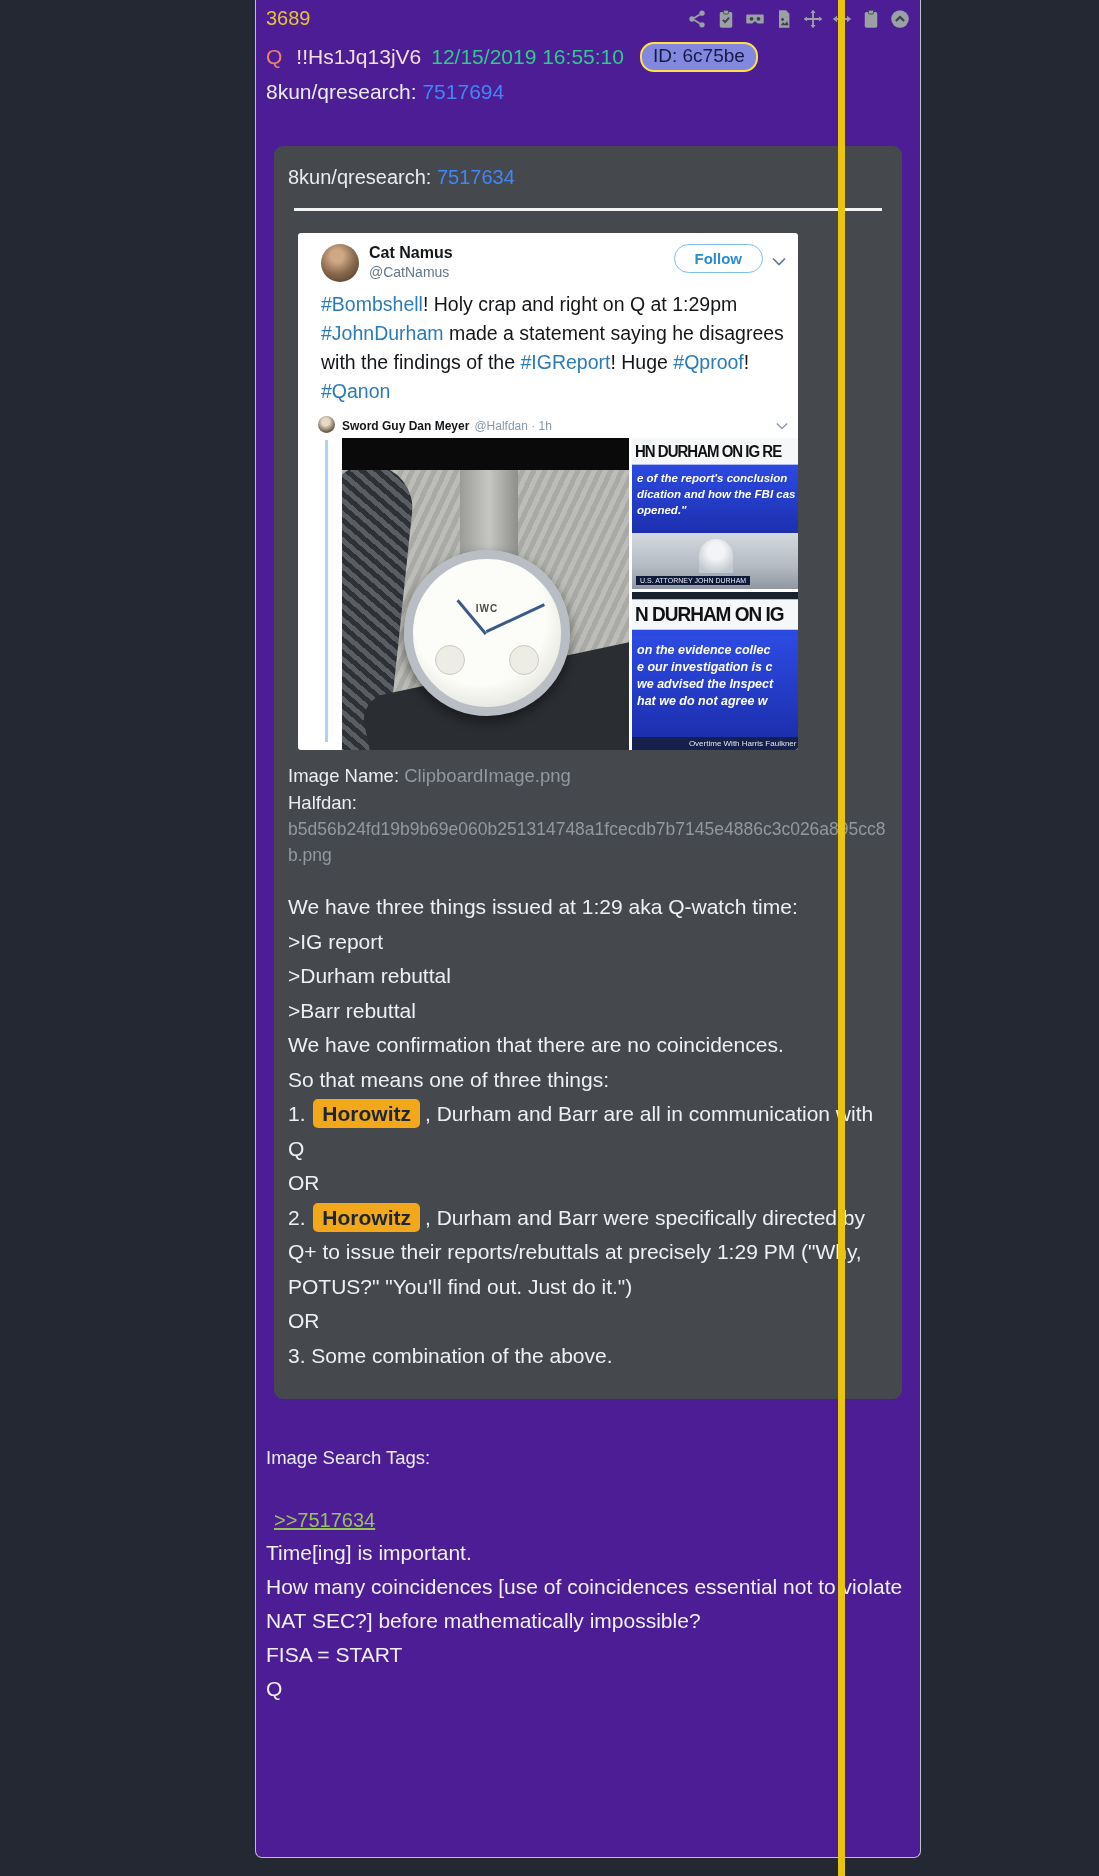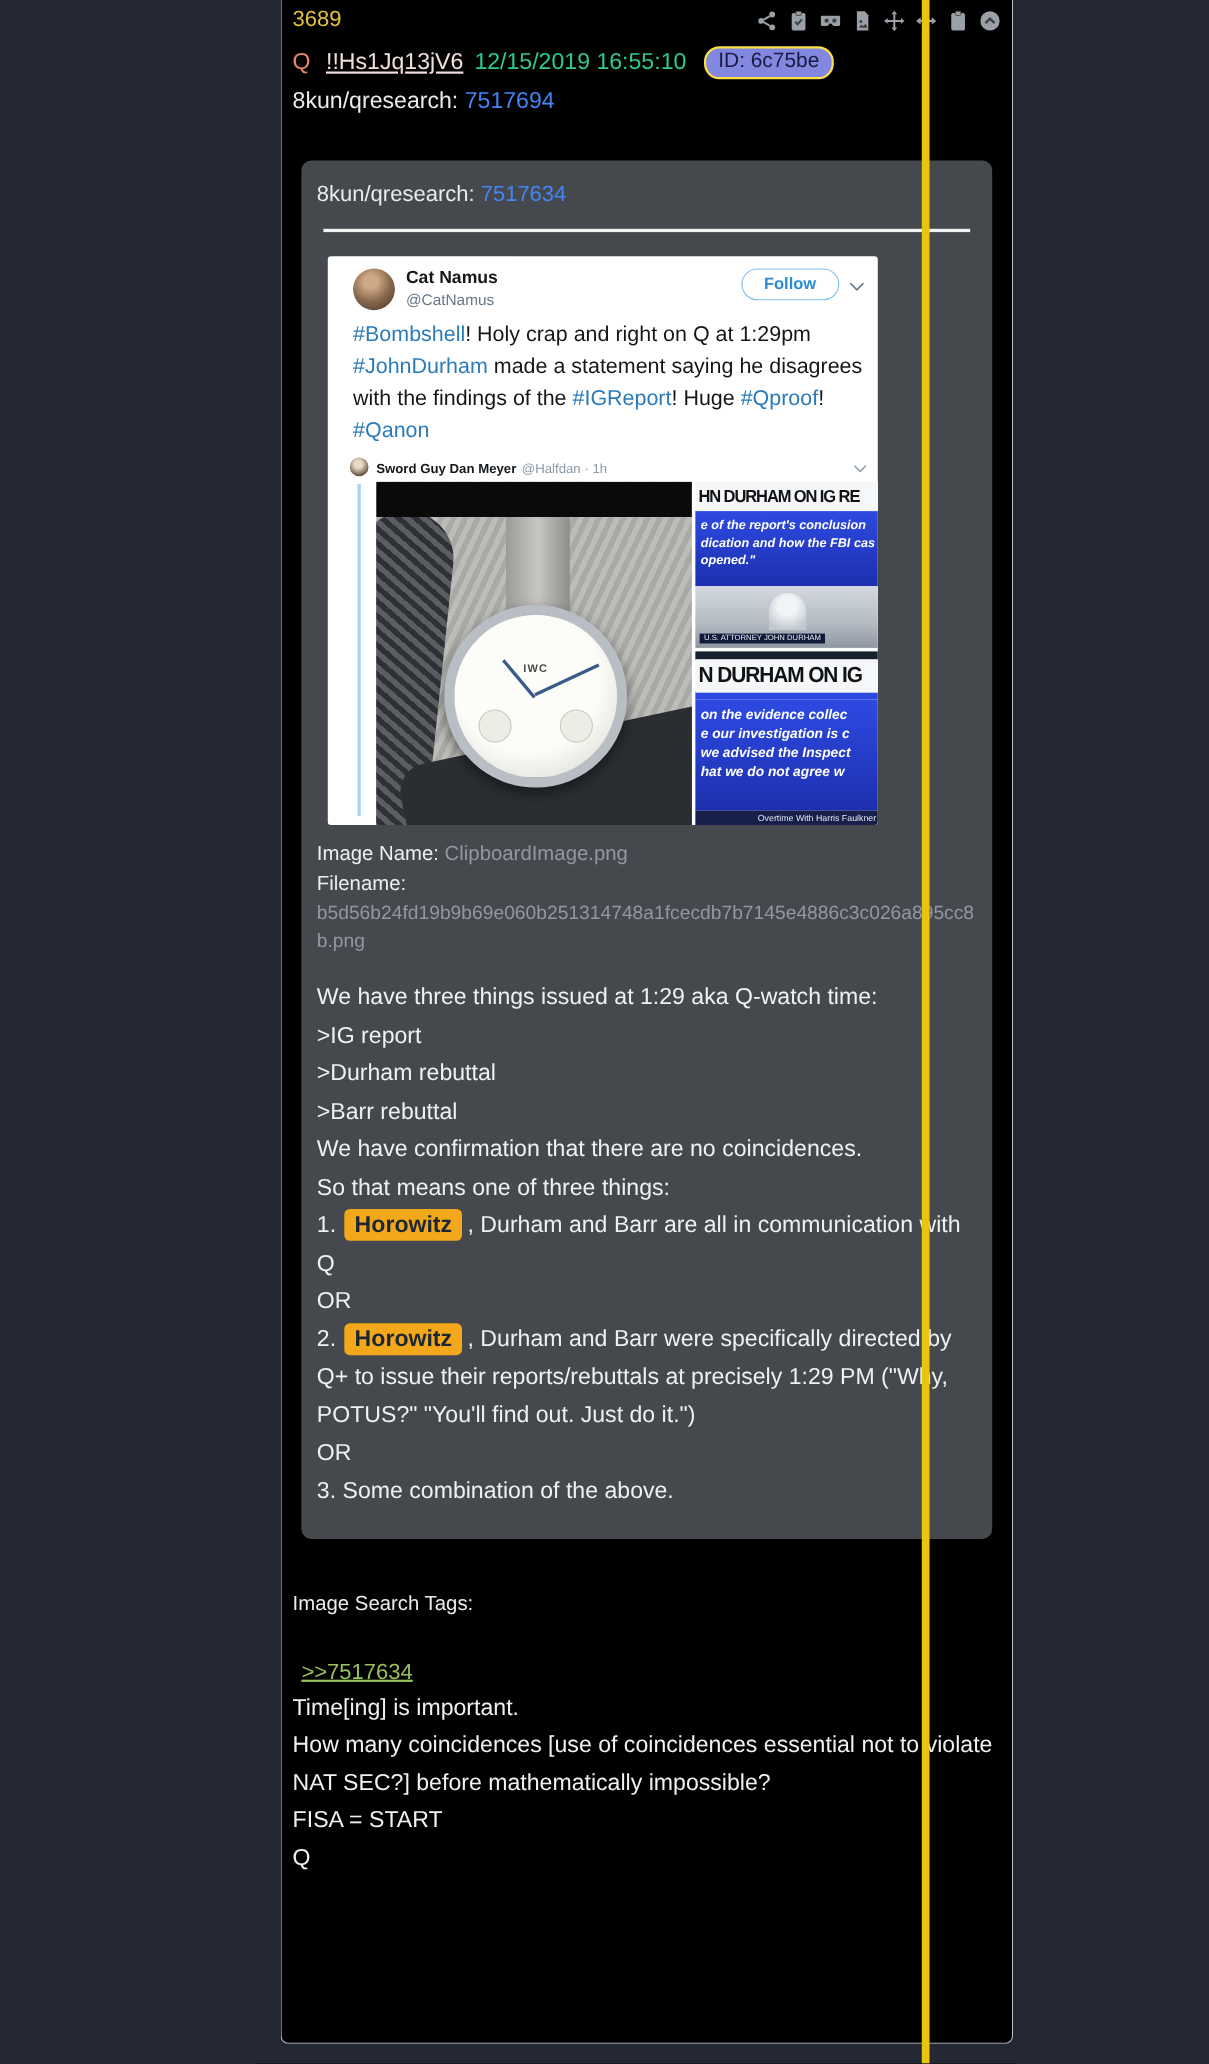--- a/index.html
+++ b/index.html
@@ -3,34 +3,34 @@
 <meta charset="utf-8">
 <style>
   * { margin:0; padding:0; box-sizing:border-box; }
   html,body { width:1099px; height:1876px; overflow:hidden; }
   body { background:#242832; font-family:"Liberation Sans","DejaVu Sans",sans-serif; }
 
   .page { position:relative; width:1099px; height:1876px; }
 
   
   .post { position:absolute; left:255px; top:0; width:666px; height:1858px;
-          background:#000000; border:1px solid #bdc1c5; border-top:none;
+          background:#4c1d95; border:1px solid #bdc1c5; border-top:none;
           border-radius:0 0 7px 7px; padding:5px 10px 0 10px; overflow:hidden; }
   .scroll-accent { position:absolute; left:838px; top:0; width:7px; height:1876px; background:#e9c50f; }
 
   
   .num-row { display:flex; justify-content:space-between; align-items:center; height:27px; }
   .post-num { color:#e5c23a; font-size:20px; }
   .toolbar { display:flex; gap:9px; align-items:center; }
   .ticon { width:20px; height:20px; display:inline-block; cursor:pointer; }
   .ticon svg { width:20px; height:20px; display:block; }
 
   .q-line { margin-top:10px; display:flex; align-items:center; font-size:21px; height:30px; }
   .q-author { color:#e8846a; }
-  .q-trip { color:#f3dede; margin-left:14px;text-decoration:underline; }
+  .q-trip { color:#f3dede; margin-left:14px; }
   .q-time { color:#2ecb8a; margin-left:10px; }
   .id-badge { margin-left:16px; background:#8288e0; border:2px solid #fde047; color:#181a44;
               border-radius:14px; padding:1px 11px 3px; font-size:19px; }
   .board-line { margin-top:8px; font-size:21px; color:#e9ecef; height:30px; }
   .board-link { color:#4286f5; text-decoration:none; cursor:pointer; }
 
   
   .quoted { margin:36px 8px 0 8px; background:#45494e; border-radius:9px; padding:16px 14px 26px 14px; }
   .anon-line { display:flex; align-items:center; font-size:20px; height:30px; }
   .anon-name { color:#eceff1; }
@@ -285,21 +285,21 @@
             </div>
           </div>
         </div>
       </div>
 
       <div class="filemeta">
         <div>
           <span class="fm-label">Image Name:</span>
           <span class="fm-value">ClipboardImage.png</span>
         </div>
-        <div class="fm-label">Filename:</div>
+        <div class="fm-label">Halfdan:</div>
         <div class="fm-hash">b5d56b24fd19b9b69e060b251314748a1fcecdb7b7145e4886c3c026a895cc8b.png</div>
       </div>
 
       <div class="qbody">
           <div class="line"><span>We have three things issued at 1:29 aka Q-watch time:</span></div>
           <div class="line"><span>&gt;IG report</span></div>
           <div class="line"><span>&gt;Durham rebuttal</span></div>
           <div class="line"><span>&gt;Barr rebuttal</span></div>
           <div class="line"><span>We have confirmation that there are no coincidences.</span></div>
           <div class="line"><span>So that means one of three things:</span></div>

